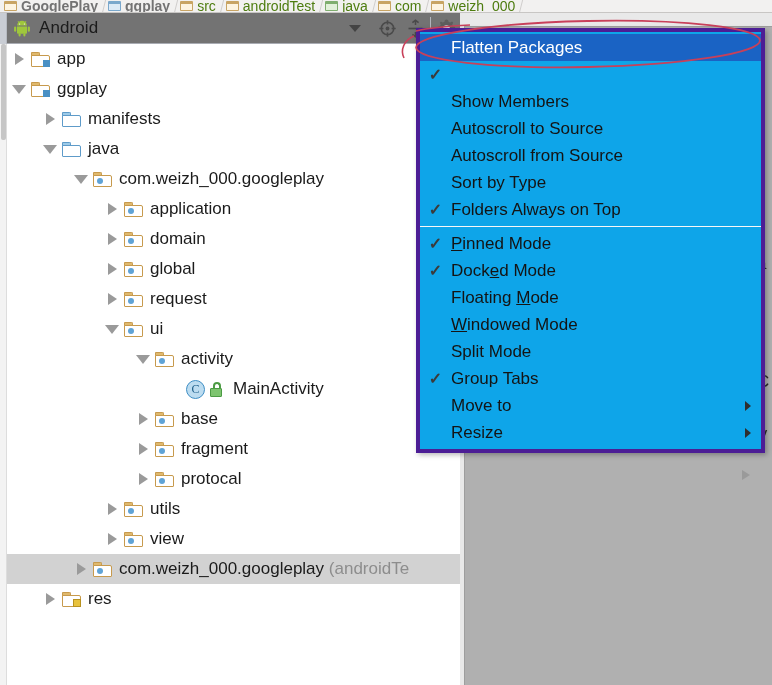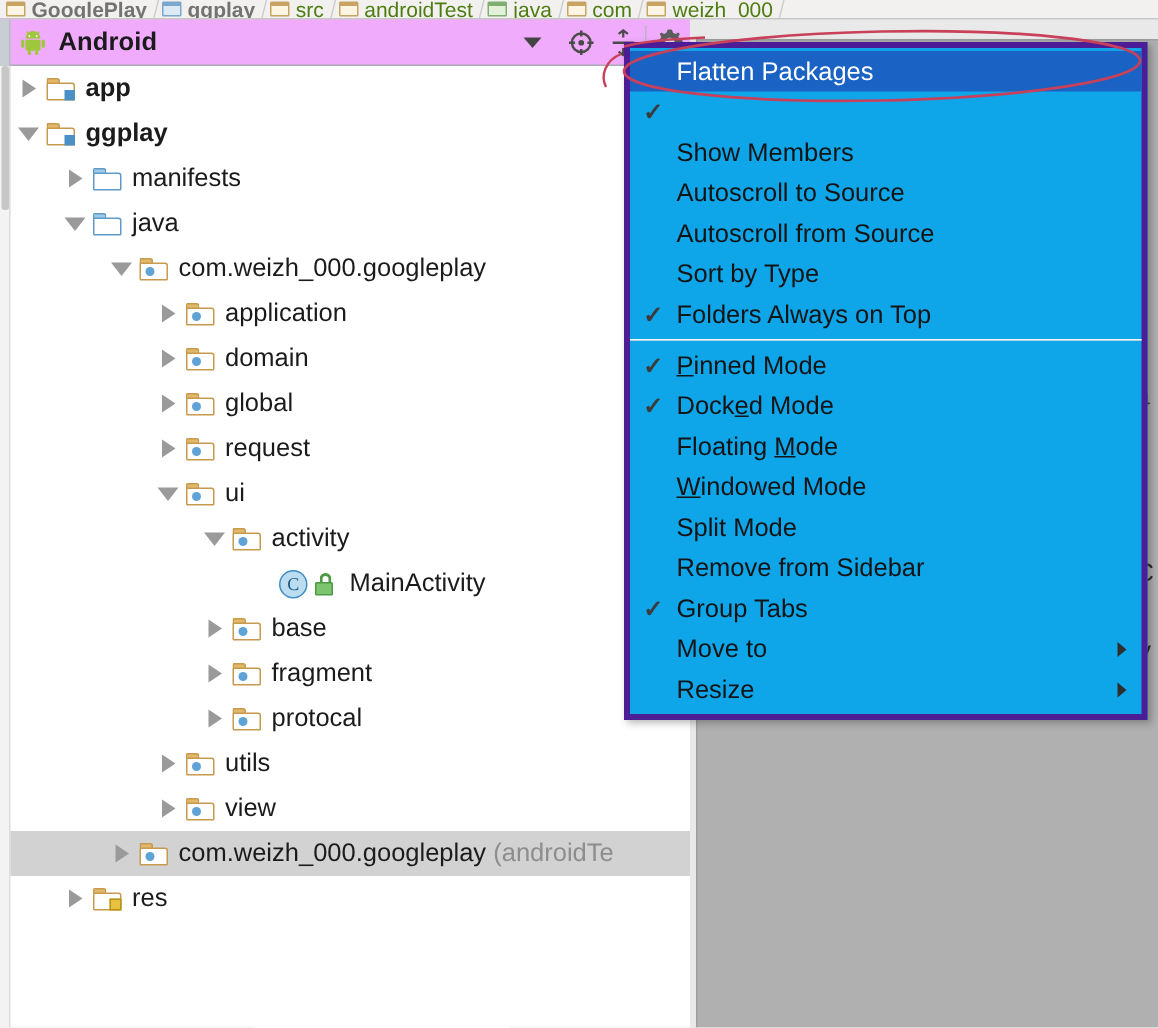--- a/index.html
+++ b/index.html
@@ -57,25 +57,24 @@
   }
   .crumb .cicon.blue { border-color: #7aa8cc; background: #dceaf6; }
   .crumb .cicon.green { border-color: #7fae6f; background: #e2f0da; }
   .crumb .ctext { position: relative; top: 1px; }
 
   
   .tool-header {
     position: absolute;
     left: 0; top: 13px;
     width: 460px; height: 31px;
-    background: #f0abfc;
+    background: #737373;
     border-bottom: 1px solid #a9acb3;
     display: flex;
     align-items: center;
-    font-weight: bold;
   }
   .tool-header .left-edge {
     width: 7px; height: 31px; background: #c9cdd4;
     border-right: 1px solid #b6bac1;
   }
   .android-icon { width: 18px; height: 18px; margin-left: 6px; position: relative; flex:0 0 auto;}
   .tool-title {
     font-size: 17px; color: #1b1b1b; margin-left: 8px;
     letter-spacing: .1px;
   }
@@ -120,21 +119,21 @@
     display: flex;
     align-items: center;
     height: 30px;
     font-size: 17px;
     color: #1b1b1b;
     white-space: nowrap;
     padding-right: 4px;
   }
   .row.sel-gray { background: #d2d2d2; }
   .row.sel-green { background: #eef4e2; }
-  .row.bold .label { font-weight: bold; }
+  .row.bold .label { font-weight: normal; }
 
   .twisty {
     width: 24px; height: 30px;
     flex: 0 0 auto;
     display: flex; align-items: center; justify-content: center;
   }
   .twisty i {
     display: block; width: 0; height: 0;
   }
   .twisty.collapsed i {
@@ -675,24 +674,20 @@
       </div>
       <div class="mi">
         <span class="check"></span>
         <span class="mlabel"><u>W</u>indowed Mode</span>
       </div>
       <div class="mi">
         <span class="check"></span>
         <span class="mlabel">Split Mode</span>
       </div>
       <div class="mi">
-        <span class="check"></span>
-        <span class="mlabel">Remove from Sidebar</span>
-      </div>
-      <div class="mi">
         <span class="check">✓</span>
         <span class="mlabel">Group Tabs</span>
       </div>
       <div class="mi">
         <span class="check"></span>
         <span class="mlabel">Move to</span>
         <span class="submenu-arrow"></span>
       </div>
       <div class="mi">
         <span class="check"></span>

